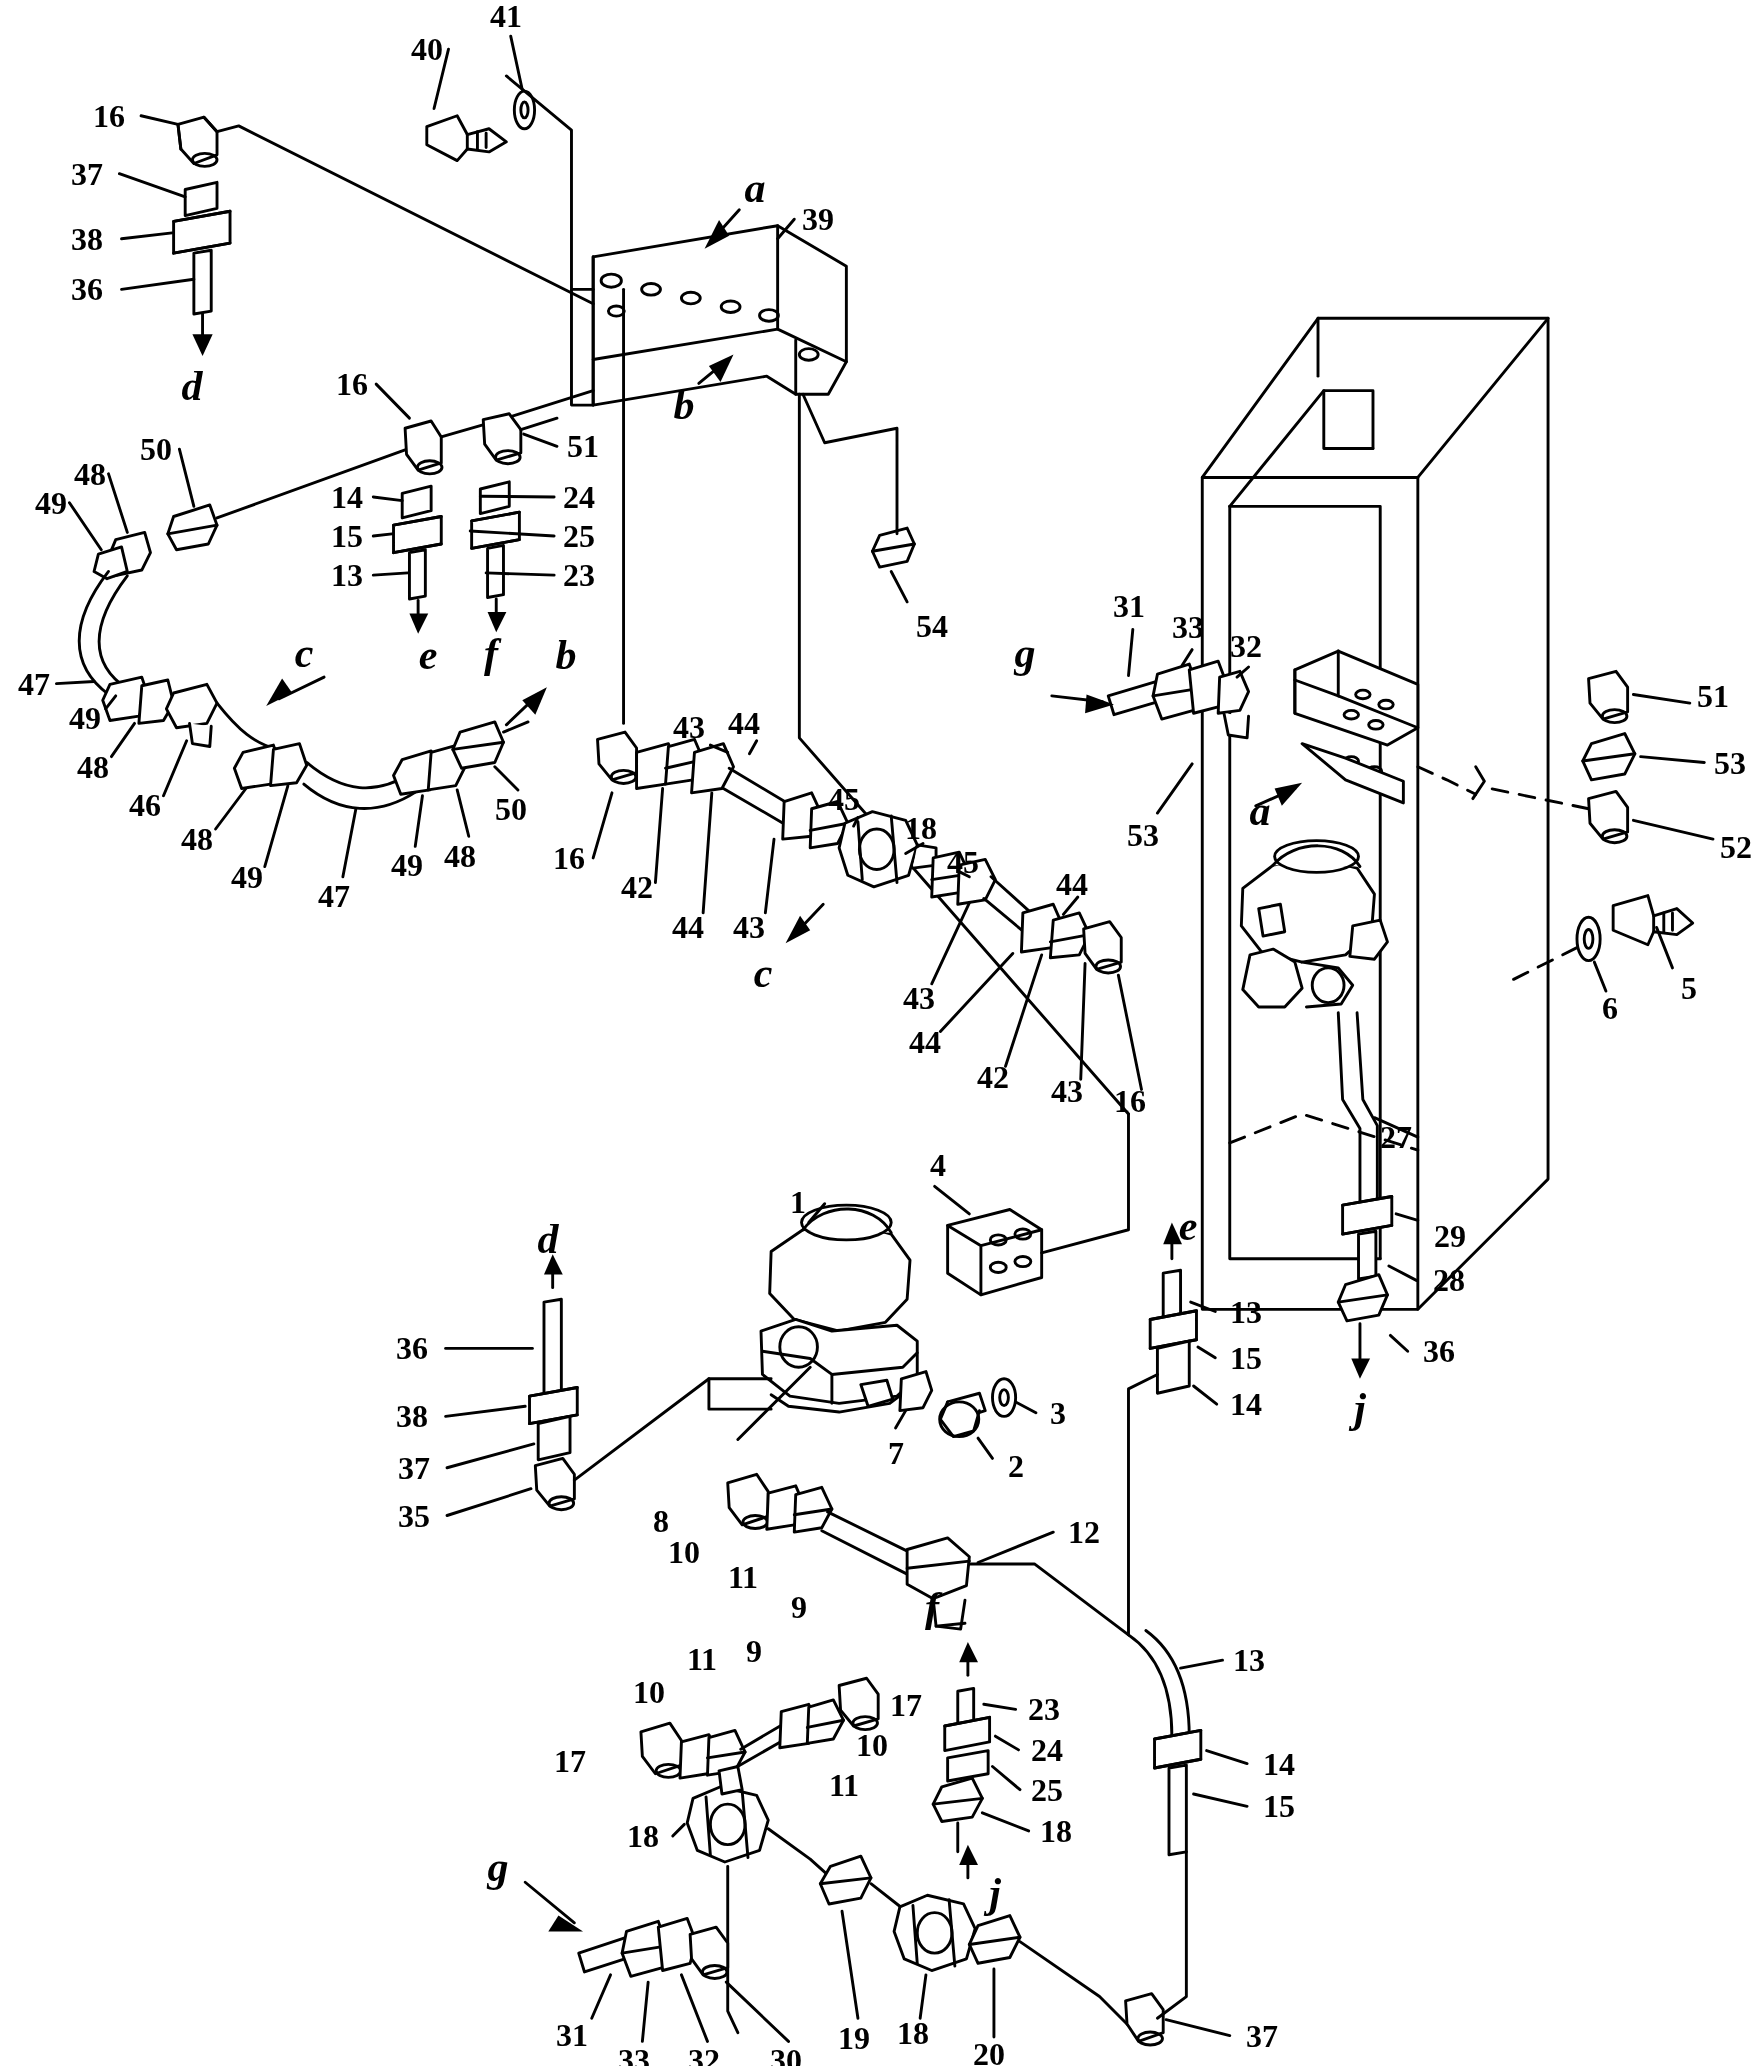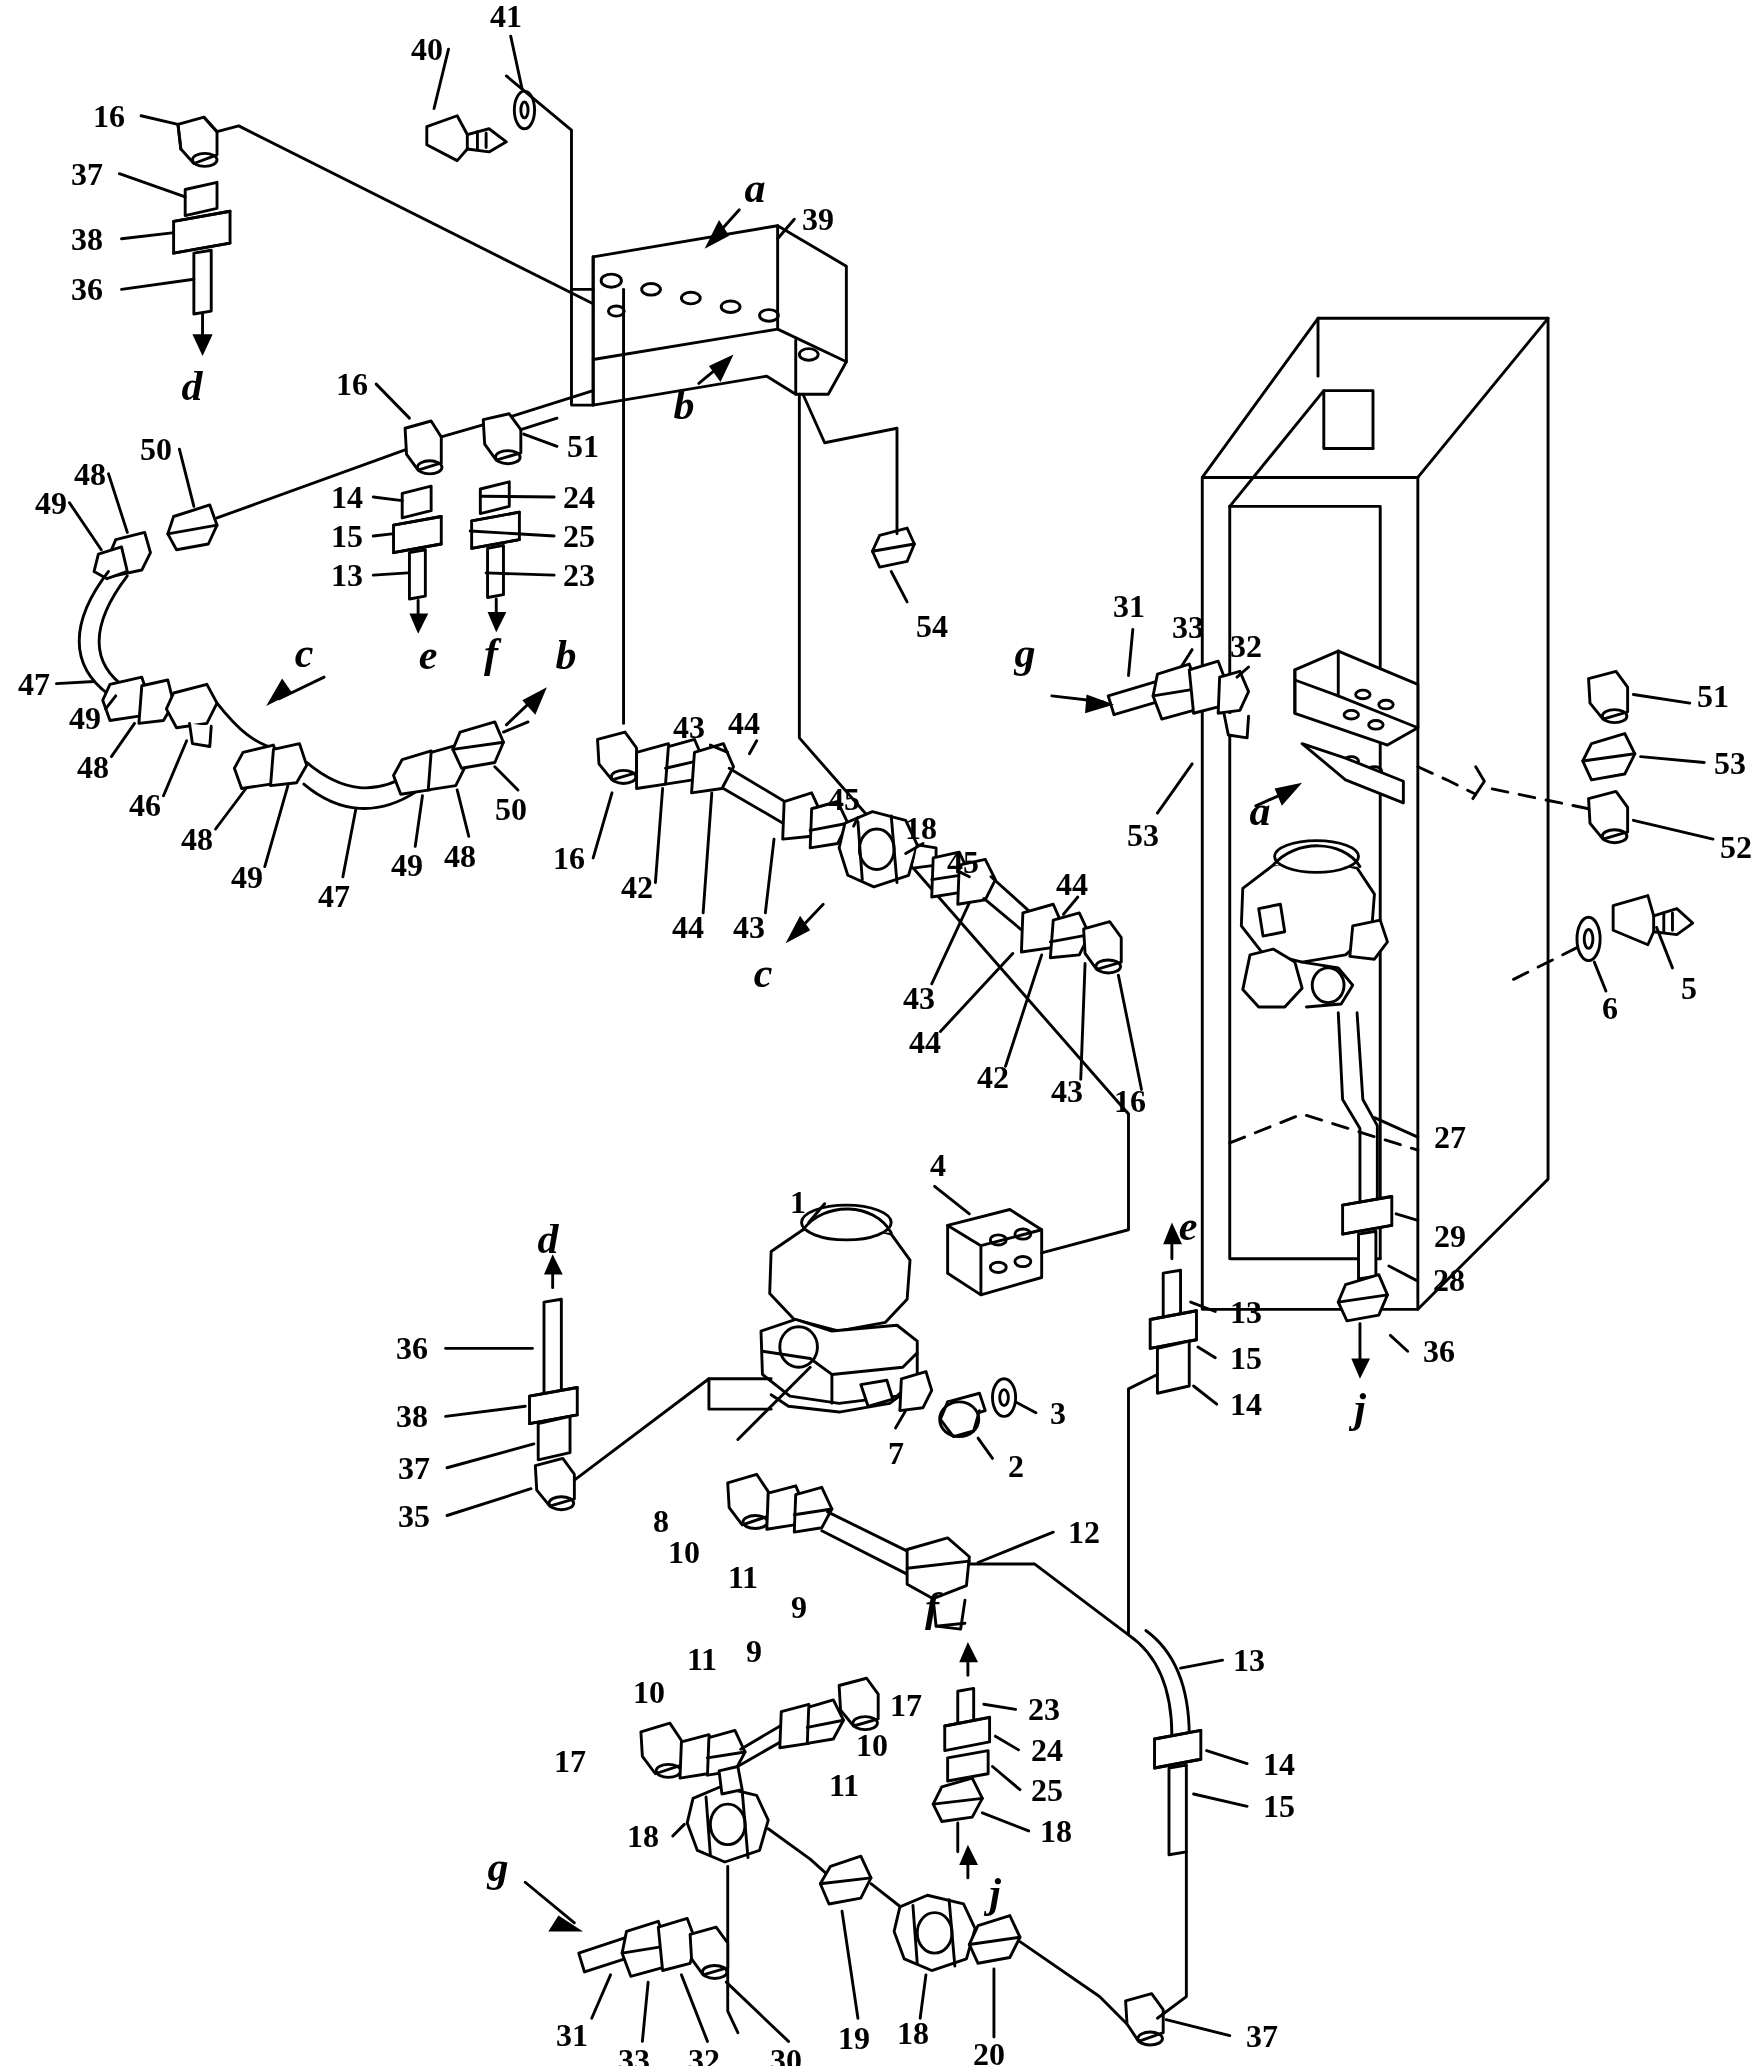--- a/index.html
+++ b/index.html
@@ -672,21 +672,21 @@
       <div class="lbl num" style="left: 749px; top: 927px;">43</div>
       <div class="lbl num" style="left: 919px; top: 998px;">43</div>
       <div class="lbl num" style="left: 925px; top: 1042px;">44</div>
       <div class="lbl num" style="left: 993px; top: 1077px;">42</div>
       <div class="lbl num" style="left: 1067px; top: 1091px;">43</div>
       <div class="lbl num" style="left: 1130px; top: 1101px;">16</div>
       <div class="lbl num" style="left: 1689px; top: 988px;">5</div>
       <div class="lbl num" style="left: 1610px; top: 1008px;">6</div>
       <div class="lbl num" style="left: 938px; top: 1165px;">4</div>
       <div class="lbl num" style="left: 798px; top: 1202px;">1</div>
-      <div class="lbl num" style="left: 1450px; top: 1137px;">27</div>
+      <div class="lbl num" style="left: 1396px; top: 1137px;">27</div>
       <div class="lbl num" style="left: 1450px; top: 1220px; margin-top: 16px;">29</div>
       <div class="lbl num" style="left: 1449px; top: 1280px;">28</div>
       <div class="lbl num" style="left: 1439px; top: 1351px;">36</div>
       <div class="lbl num" style="left: 412px; top: 1348px;">36</div>
       <div class="lbl num" style="left: 412px; top: 1416px;">38</div>
       <div class="lbl num" style="left: 414px; top: 1468px;">37</div>
       <div class="lbl num" style="left: 414px; top: 1516px;">35</div>
       <div class="lbl num" style="left: 1246px; top: 1312px;">13</div>
       <div class="lbl num" style="left: 1246px; top: 1358px;">15</div>
       <div class="lbl num" style="left: 1246px; top: 1404px;">14</div>

